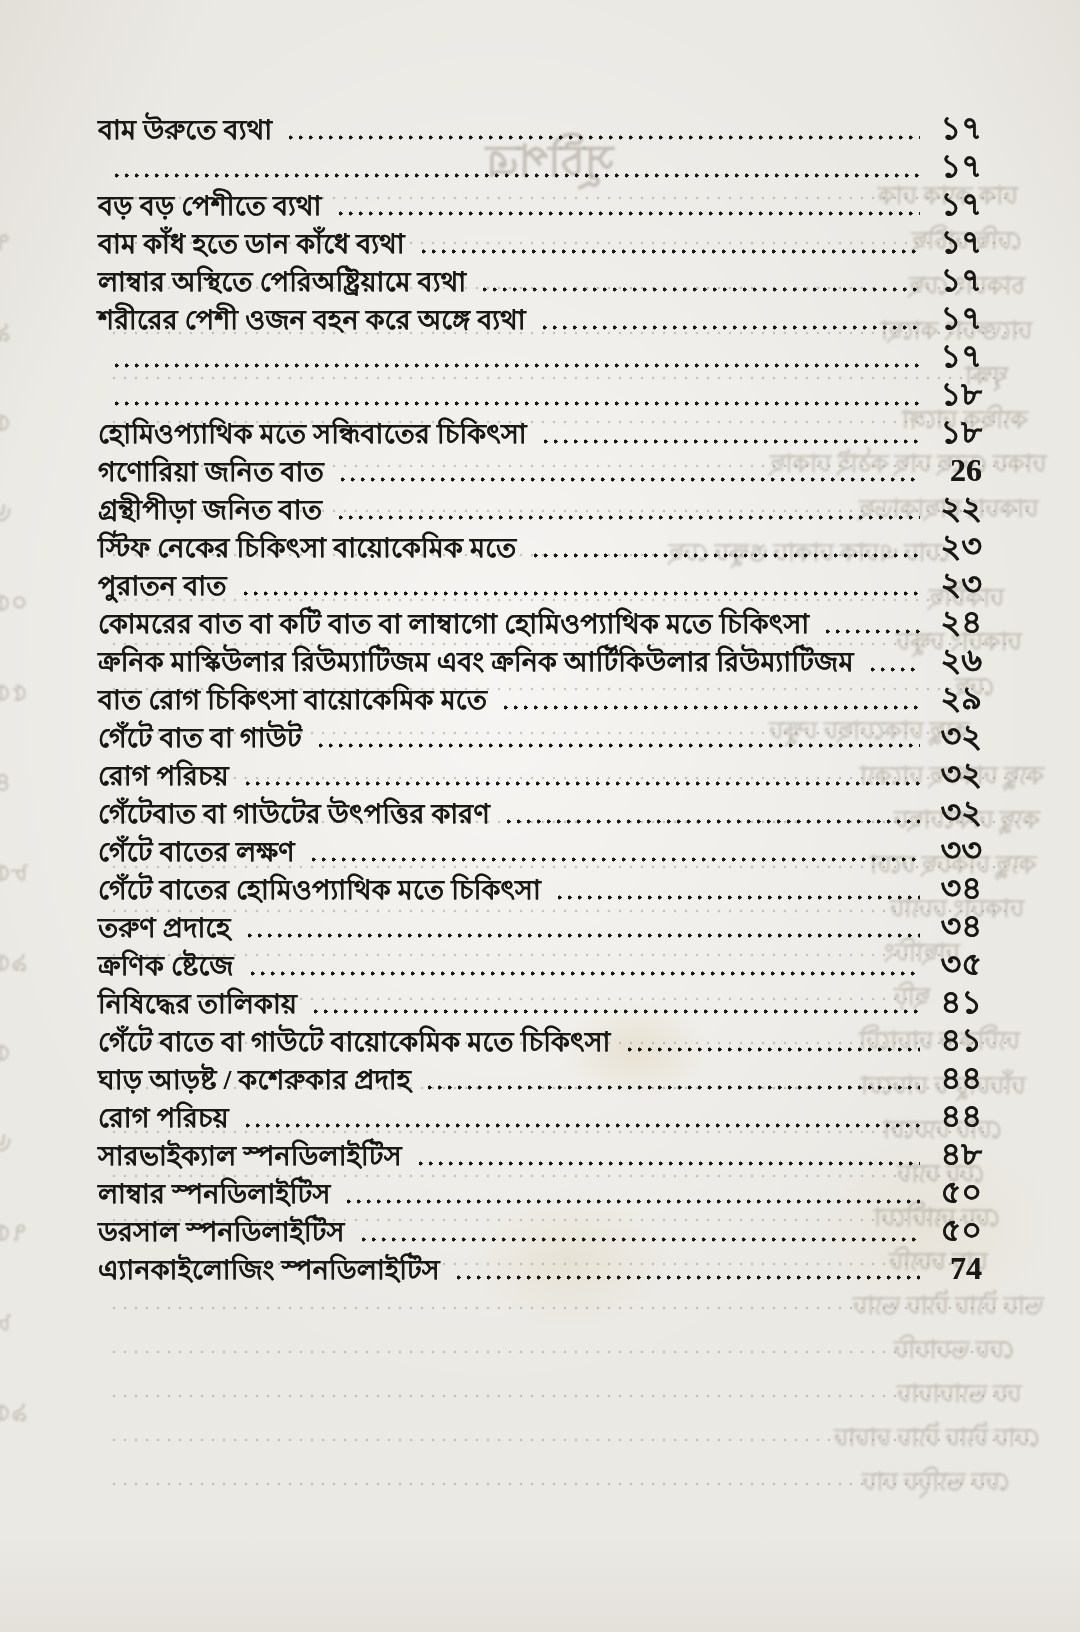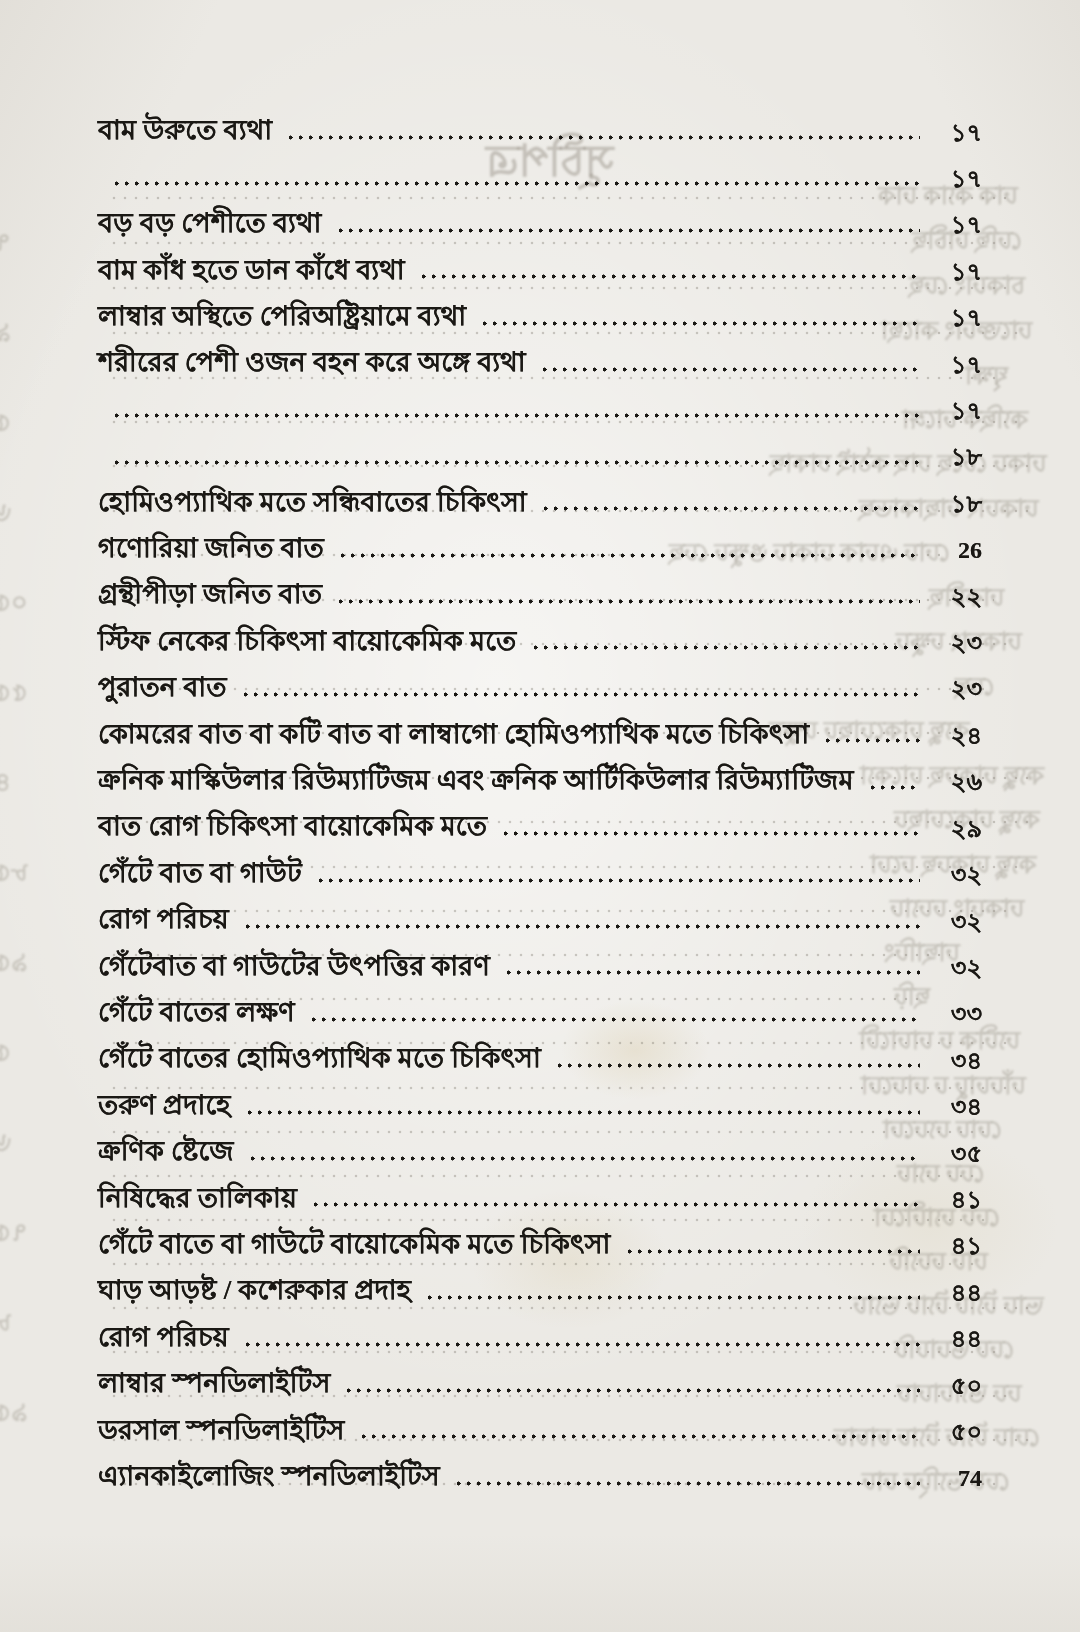--- a/index.html
+++ b/index.html
@@ -59,21 +59,21 @@
   .stain{position:absolute;border-radius:50%;pointer-events:none;}
   .stain.s1{left:560px;top:1000px;width:150px;height:100px;background:radial-gradient(ellipse,rgba(196,172,112,0.20),rgba(196,172,112,0) 70%);}
   .stain.s2{left:470px;top:1190px;width:200px;height:140px;background:radial-gradient(ellipse,rgba(200,178,120,0.16),rgba(200,178,120,0) 70%);}
   .stain.s3{left:800px;top:1130px;width:260px;height:190px;background:radial-gradient(ellipse,rgba(205,188,140,0.13),rgba(205,188,140,0) 70%);}
 
   
   .toc{
     position:absolute;z-index:2;
     left:98px;top:108px;
     width:884px;height:1384px;
-    display:flex;flex-direction:column;justify-content:space-between;
+    display:flex;flex-direction:column;
   }
   .toc-row{
     display:flex;align-items:flex-end;
     height:38px;
   }
   .toc-title{
     font-size:27px;font-weight:700;line-height:1.1;
     color:var(--ink);
     white-space:nowrap;
     letter-spacing:0.2px;
@@ -81,21 +81,21 @@
   }
   .toc-leader{
     flex:1 1 auto;min-width:26px;
     height:5px;
     margin:0 12px 6px 16px;
     align-self:flex-end;
     background-image:radial-gradient(circle 2.1px at 2.6px 2.5px, var(--ink) 92%, transparent);
     background-size:10px 5px;background-repeat:repeat-x;
   }
   .toc-page{
-    font-size:24px;font-weight:700;line-height:1.1;
+    font-size:32px;font-weight:700;line-height:1.1;
     color:var(--ink);
     min-width:50px;text-align:right;
     text-shadow:0 0 0.4px rgba(26,24,20,0.8);
   }
 </style>
 </head>
 <body>
 
 <div class="page">
 
@@ -310,20 +310,25 @@
         <span class="toc-title">ঘাড় আড়ষ্ট / কশেরুকার প্রদাহ</span>
         <span class="toc-leader"></span>
         <span class="toc-page">৪৪</span>
       </div>
       <div class="toc-row">
         <span class="toc-title">রোগ পরিচয়</span>
         <span class="toc-leader"></span>
         <span class="toc-page">৪৪</span>
       </div>
       <div class="toc-row">
+        <span class="toc-title">সারভাইক্যাল স্পনডিলাইটিস</span>
+        <span class="toc-leader"></span>
+        <span class="toc-page">৪৮</span>
+      </div>
+      <div class="toc-row">
         <span class="toc-title">লাম্বার স্পনডিলাইটিস</span>
         <span class="toc-leader"></span>
         <span class="toc-page">৫০</span>
       </div>
       <div class="toc-row">
         <span class="toc-title">ডরসাল স্পনডিলাইটিস</span>
         <span class="toc-leader"></span>
         <span class="toc-page">৫০</span>
       </div>
       <div class="toc-row">

